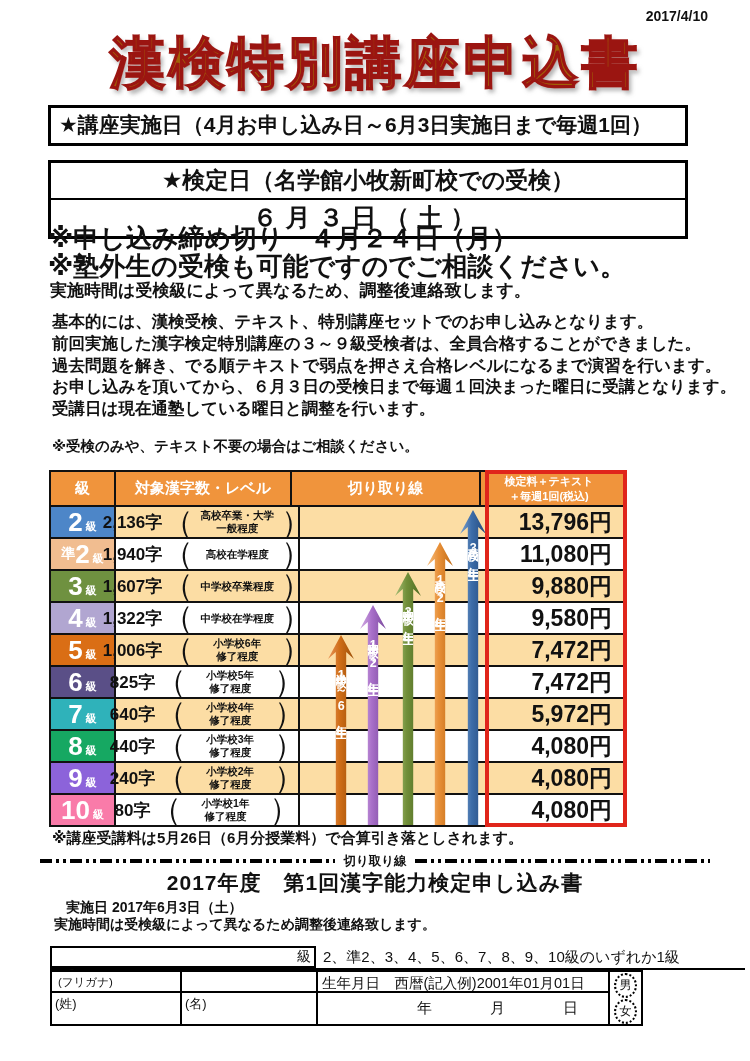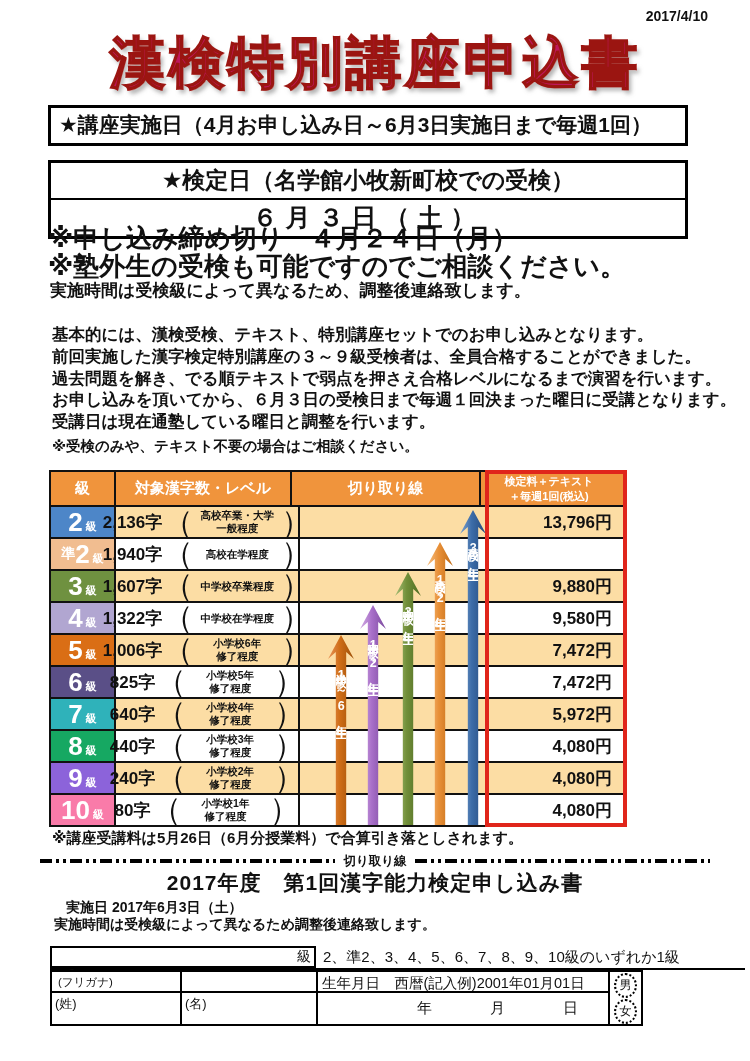--- a/index.html
+++ b/index.html
@@ -8,40 +8,40 @@
     font-family:"Liberation Sans","DejaVu Sans",sans-serif;
     color:#111;position:relative;overflow:hidden;
   }
   .page{position:absolute;inset:0;}
 
   
   .doc-date{position:absolute;top:8px;right:42px;font-size:14px;font-weight:bold;}
   .main-title{
     position:absolute;top:26px;left:0;width:100%;margin:0;text-align:center;
     font-size:56px;font-weight:bold;letter-spacing:3px;
-    color:#be185d;-webkit-text-stroke:1.5px #9b1511;
+    color:#a16207;-webkit-text-stroke:1.5px #9b1511;
     text-shadow:3px 4px 4px rgba(110,110,110,.55), 1px 1px 0 #ffb0a8;
   }
   .course-box{
     position:absolute;left:48px;top:105px;width:640px;box-sizing:border-box;
     border:3px solid #000;background:#fff;padding:3px 8px 4px 8px;
     font-size:21px;font-weight:bold;white-space:nowrap;
   }
   .exam-box{
     position:absolute;left:48px;top:160px;width:640px;box-sizing:border-box;
     border:3px solid #000;background:#fff;
   }
   .exam-line1{font-size:23px;font-weight:bold;text-align:center;border-bottom:2px solid #000;padding:2px 0;}
   .exam-line2{font-size:25px;font-weight:bold;text-align:center;letter-spacing:8px;padding:1px 0 2px 0;}
   .notice-deadline{position:absolute;left:48px;top:221px;font-size:26px;font-weight:bold;white-space:nowrap;}
   .notice-external{position:absolute;left:48px;top:249px;font-size:26px;font-weight:bold;white-space:nowrap;}
   .notice-schedule{position:absolute;left:50px;top:279px;font-size:17px;font-weight:bold;white-space:nowrap;}
 
   
-  .intro{position:absolute;left:52px;top:324px;font-size:16.5px;line-height:21.8px;font-weight:bold;}
+  .intro{position:absolute;left:52px;top:311px;font-size:16.5px;line-height:21.8px;font-weight:bold;}
   .intro-line{white-space:nowrap;}
   .intro-note{position:absolute;left:52px;top:437px;font-size:14.5px;font-weight:bold;white-space:nowrap;}
 
   
   .grade-table{
     position:absolute;left:49px;top:470px;width:578px;height:357px;box-sizing:border-box;
     border:2px solid #111;background:#fff;
   }
   .thead{display:flex;height:33px;background:#f0943c;border-bottom:2px solid #111;box-sizing:content-box;}
   .thead .hc{display:flex;flex-direction:column;align-items:center;justify-content:center;
@@ -57,21 +57,21 @@
   .c1{width:65px;border-right:2px solid #111;justify-content:center;align-items:baseline;color:#fff;font-weight:bold;}
   .c1 .lvl-prefix{font-size:14px;align-self:center;}
   .c1 .lvl-num{font-size:26px;line-height:28px;align-self:center;}
   .c1 .lvl-suffix{font-size:11px;margin-left:3px;align-self:center;padding-top:8px;}
   .c2{width:184px;border-right:2px solid #111;justify-content:center;gap:1px;}
   .kanji-count{font-size:17px;font-weight:bold;white-space:nowrap;}
   .paren{font-size:30px;font-weight:400;line-height:26px;transform:scaleY(1.05);}
   .level-lines{display:flex;flex-direction:column;justify-content:center;min-width:86px;}
   .level-line{font-size:10.5px;font-weight:bold;text-align:center;line-height:1.2;white-space:nowrap;}
   .c3{width:189px;}
-  .c4{width:136px;justify-content:flex-end;padding-right:13px;font-size:17px;font-weight:bold;white-space:nowrap;}
+  .c4{width:136px;justify-content:flex-end;padding-right:13px;font-size:23px;font-weight:bold;white-space:nowrap;}
 
   .arrows{position:absolute;left:0;top:0;width:574px;height:353px;z-index:4;pointer-events:none;}
   .arrow{
     position:absolute;width:26px;
     clip-path:polygon(50% 0, 100% 24px, 70% 17px, 70% 100%, 30% 100%, 0 24px, 0 24px);
     clip-path:polygon(50% 0, 100% 24px, 70% 17px, 70% 100%, 30% 100%, 30% 17px, 0 24px);
   }
   .arrow-label{
     display:block;margin:27px auto 0 auto;writing-mode:vertical-rl;text-orientation:upright;
     color:#fff;font-size:12.5px;font-weight:bold;letter-spacing:2px;line-height:1;
@@ -184,20 +184,21 @@
           </div>
           <div class="cell c2">
             <span class="kanji-count">1,940字</span>
             <span class="paren">（</span>
             <span class="level-lines">
               <span class="level-line">高校在学程度</span>
             </span>
             <span class="paren">）</span>
           </div>
           <div class="cell c3"></div>
+          <div class="cell c4">11,080円</div>
         </div>
         <div class="trow shaded">
           <div class="cell c1" style="background: rgb(111, 145, 64);">
             <span class="lvl-num">3</span>
             <span class="lvl-suffix">級</span>
           </div>
           <div class="cell c2">
             <span class="kanji-count">1,607字</span>
             <span class="paren">（</span>
             <span class="level-lines">

